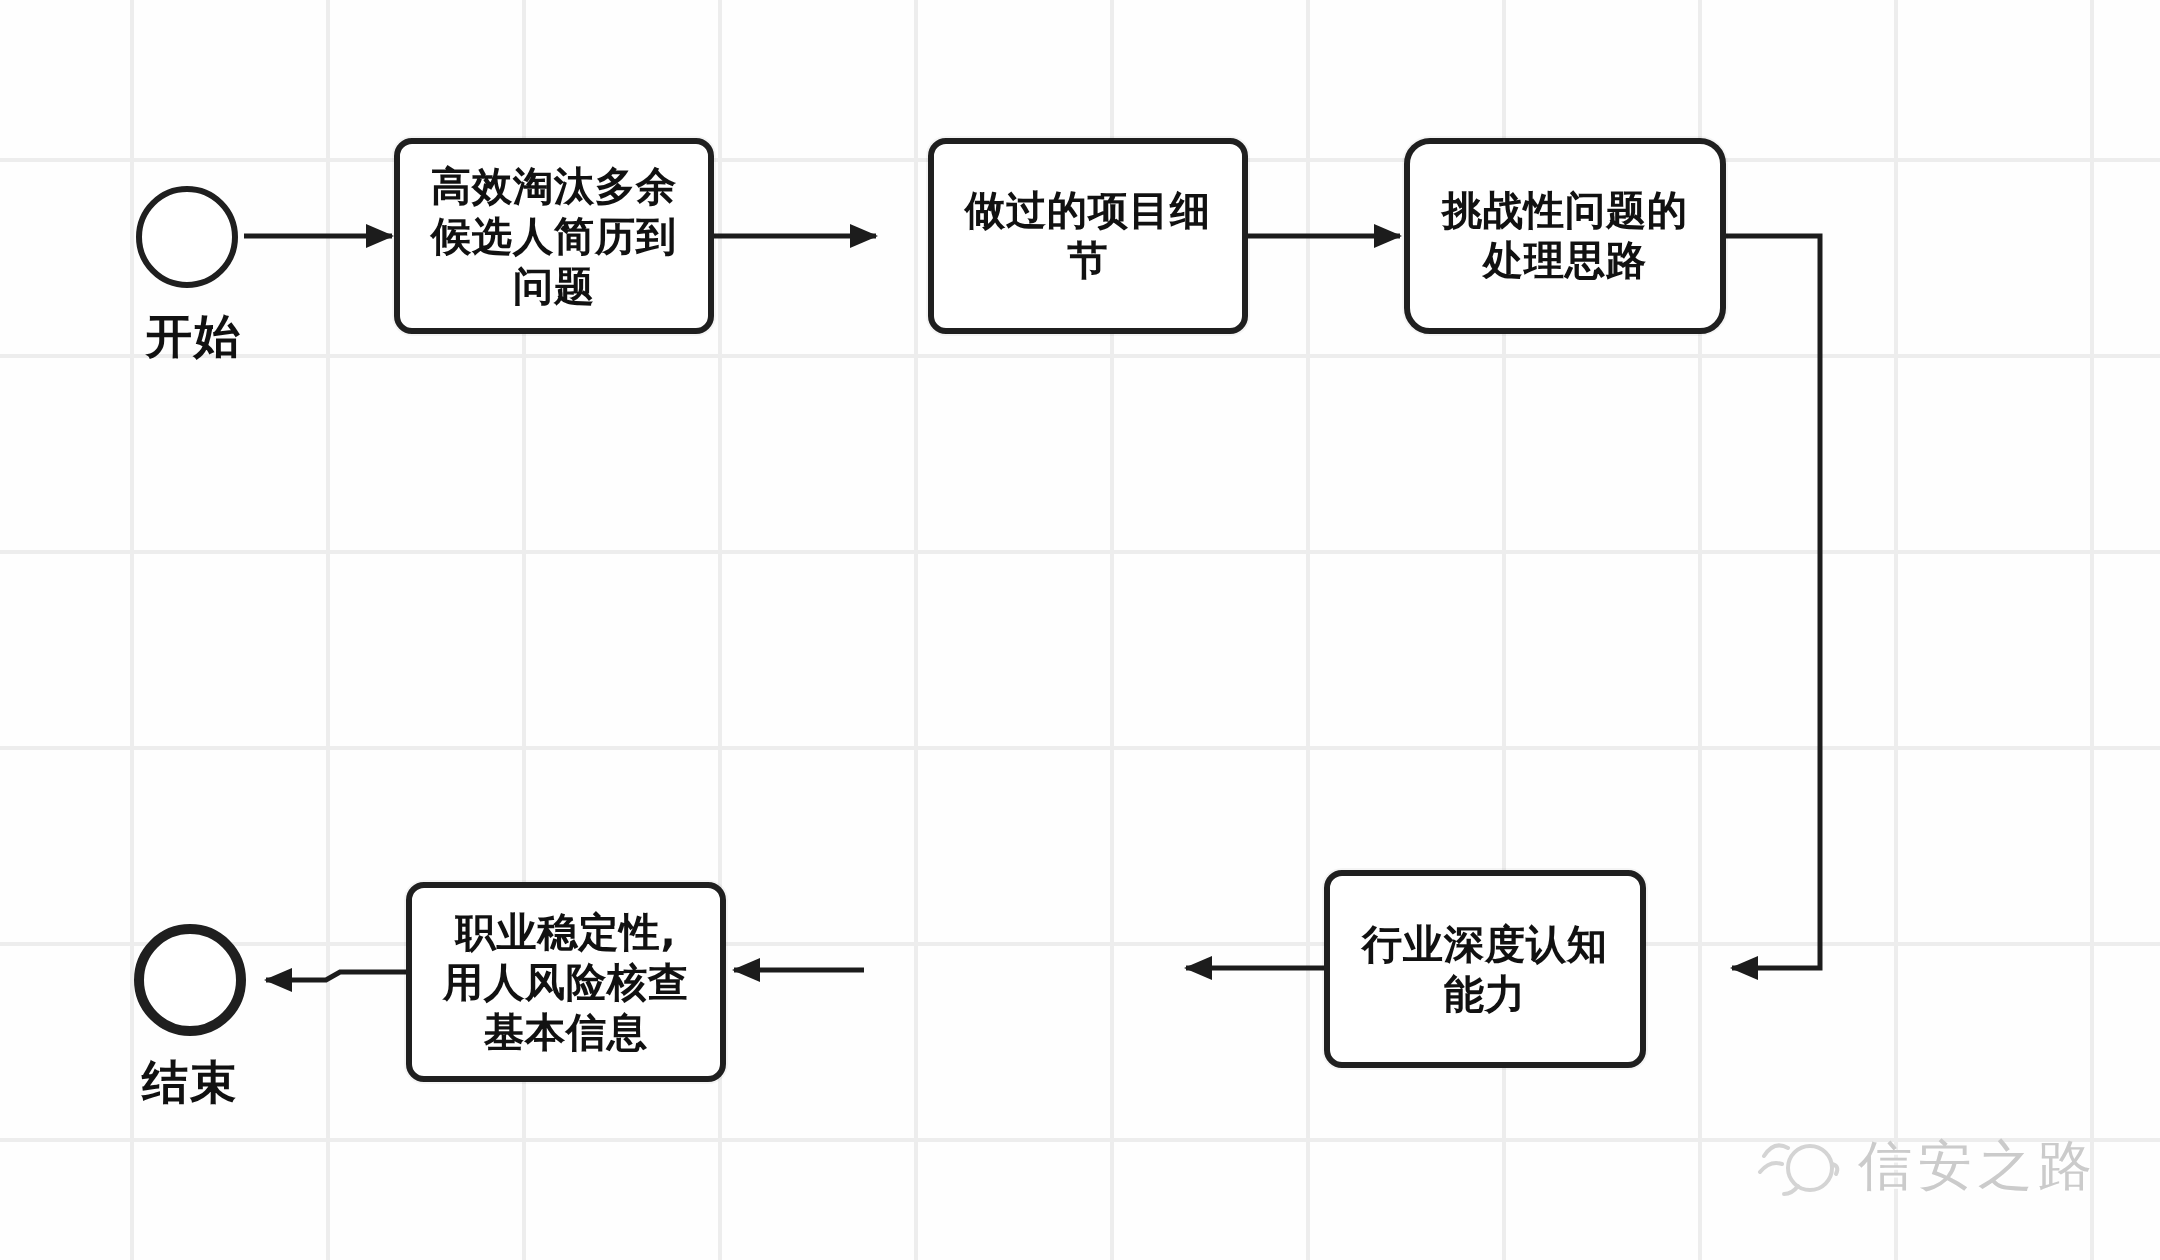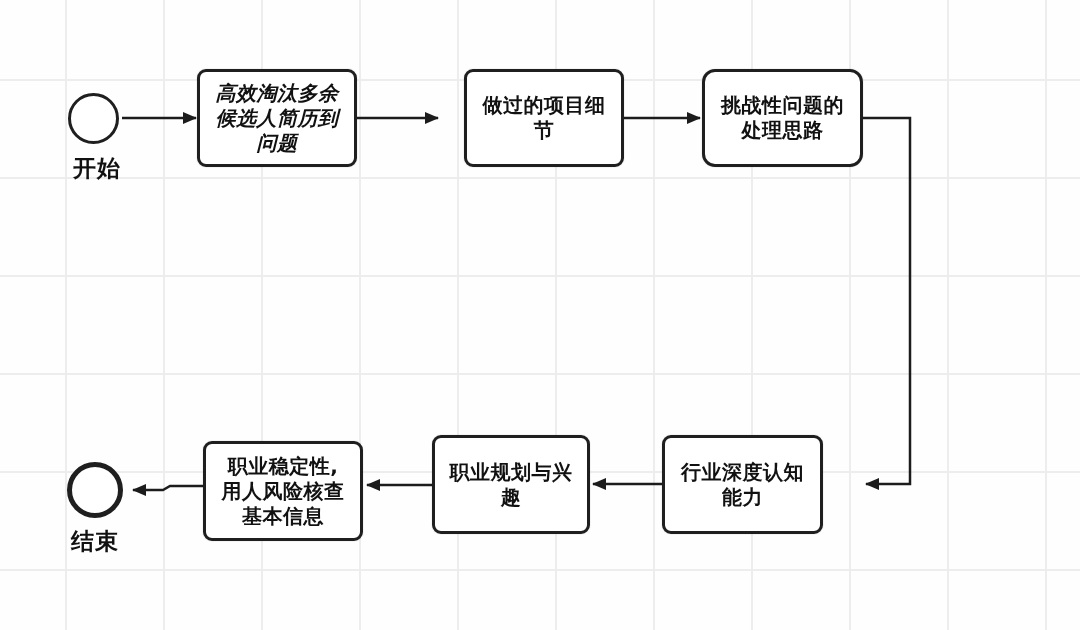--- a/index.html
+++ b/index.html
@@ -39,21 +39,21 @@
   }
   .node-label {
     white-space: pre-line;
     font-size: 20px;
     font-weight: 700;
     color: #111111;
     line-height: 25px;
     letter-spacing: 0.5px;
   }
 
-  .node-1 { left: 197px; top: 69px;  width: 160px; height: 98px; font-style: italic; }
+  .node-1 { left: 197px; top: 69px;  width: 160px; height: 98px; }
   .node-2 { left: 464px; top: 69px;  width: 160px; height: 98px; }
   .node-3 { left: 702px; top: 69px;  width: 161px; height: 98px; border-radius: 13px; }
   .node-4 { left: 662px; top: 435px; width: 161px; height: 99px; }
   .node-5 { left: 432px; top: 435px; width: 158px; height: 99px; }
   .node-6 { left: 203px; top: 441px; width: 160px; height: 100px; }
 
   .event {
     position: absolute;
     box-sizing: border-box;
     background: #ffffff;
@@ -131,28 +131,36 @@
   <div class="node node-3">
     <span class="node-label">挑战性问题的
 处理思路</span>
   </div>
 
   <div class="node node-4">
     <span class="node-label">行业深度认知
 能力</span>
   </div>
 
-  <div class="node node-5">
-    <span class="node-label">职业规划与兴
-趣</span>
-  </div>
 
   <div class="node node-6">
     <span class="node-label">职业稳定性,
 用人风险核查
 基本信息</span>
   </div>
 
   <div class="event end-event"></div>
   <div class="event-label end-label">结束</div>
 
+  <div class="watermark">
+    <svg class="wm-logo" width="46" height="42" viewBox="0 0 46 42" xmlns="http://www.w3.org/2000/svg">
+      <g fill="none" stroke="#d4d4d4" stroke-width="2" stroke-linecap="round">
+        <path d="M4 16 Q9 8 16 12"></path>
+        <path d="M2 24 Q7 18 13 20"></path>
+        <circle cx="27" cy="22" r="11"></circle>
+        <path d="M21 31 Q18 35 14 35"></path>
+        <path d="M38 20 Q42 21 40 25"></path>
+      </g>
+    </svg>
+    <span class="wm-text">信安之路</span>
+  </div>
 
 </div>
 
 </body></html>

